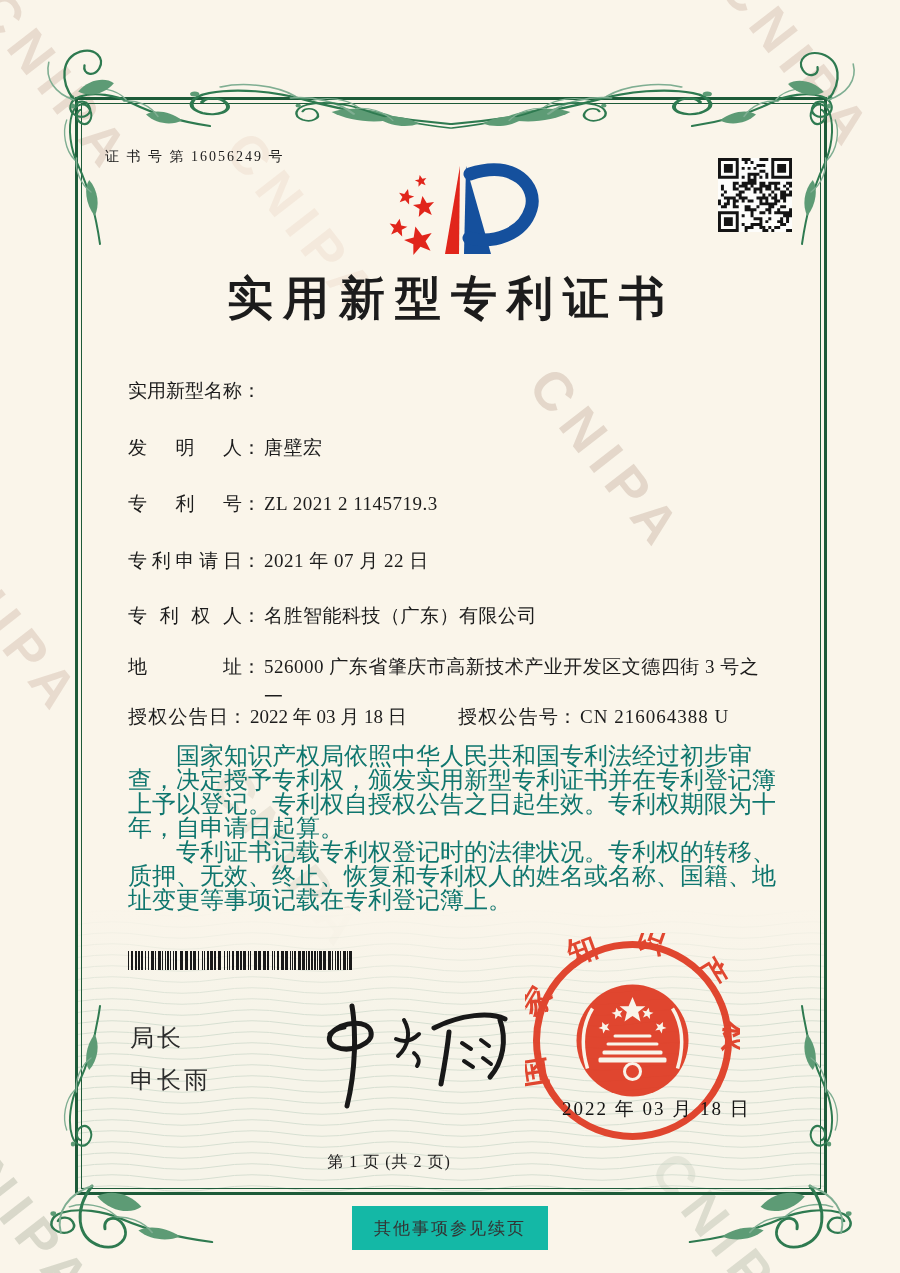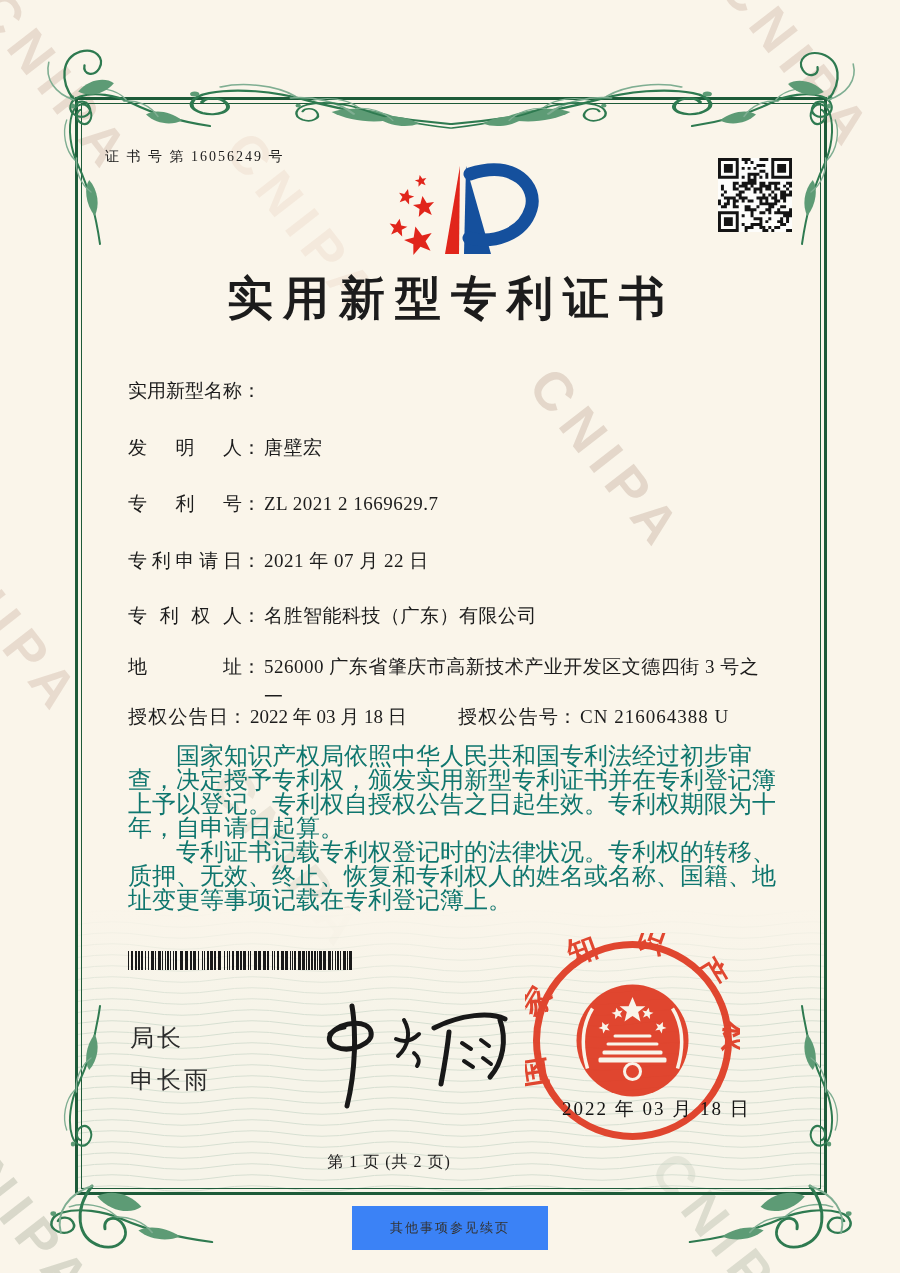--- a/index.html
+++ b/index.html
@@ -32,22 +32,22 @@
   .g2 .lbl{width:100px;}
   .paras{position:absolute;left:128px;top:744px;width:650px;font-size:24px;line-height:24px;z-index:3;color:#0f766e;}
   .paras p{margin:0;text-indent:2em;}
   .barcode{position:absolute;left:128px;top:951px;z-index:3;}
   .officer{position:absolute;left:130px;z-index:3;font-family:"Liberation Sans","DejaVu Sans",sans-serif;
            font-size:24px;color:#2b2b2b;letter-spacing:3px;}
   .sig{position:absolute;left:292px;top:998px;z-index:4;}
   .seal{position:absolute;left:525px;top:933px;z-index:3;opacity:.92;}
   .seal-date{position:absolute;left:562px;top:1096px;z-index:4;font-size:19px;letter-spacing:2px;color:#141414;}
   .pageno{position:absolute;left:75px;top:1152px;width:628px;text-align:center;font-size:16px;z-index:3;letter-spacing:1px;}
-  .contnote{position:absolute;left:352px;top:1206px;width:196px;height:44px;background:#3b82f6;z-index:3;
-            display:flex;align-items:center;justify-content:center;font-size:13px;letter-spacing:2px;color:#333;}
+  .contnote{position:absolute;left:352px;top:1206px;width:196px;height:44px;background:#14b8a6;z-index:3;
+            display:flex;align-items:center;justify-content:center;font-size:17px;letter-spacing:2px;color:#333;}
   .logo{position:absolute;left:385px;top:143px;z-index:3;}
   .qr{position:absolute;left:718px;top:158px;z-index:3;}
 </style>
 </head>
 <body>
 
 <div id="page">
 
   <span class="wm" style="transform:translate(14px,-22px) rotate(52deg)">CNIPA</span>
   <span class="wm" style="transform:translate(262px,120px) rotate(52deg);color:rgba(216,172,152,.16)">CNIPA</span>
@@ -139,21 +139,21 @@
       <span class="colon">：</span>
   </div>
   <div class="row" style="top:433px">
     <span class="lbl">发明人</span>
       <span class="colon">：</span>
     <span class="val">唐壁宏</span>
   </div>
   <div class="row" style="top:489px">
     <span class="lbl">专利号</span>
       <span class="colon">：</span>
-    <span class="val">ZL 2021 2 1669629.7</span>
+    <span class="val">ZL 2021 2 1145719.3</span>
   </div>
   <div class="row" style="top:546px">
     <span class="lbl">专利申请日</span>
       <span class="colon">：</span>
     <span class="val">2021 年 07 月 22 日</span>
   </div>
   <div class="row" style="top:601px">
     <span class="lbl">专利权人</span>
       <span class="colon">：</span>
     <span class="val">名胜智能科技（广东）有限公司</span>

